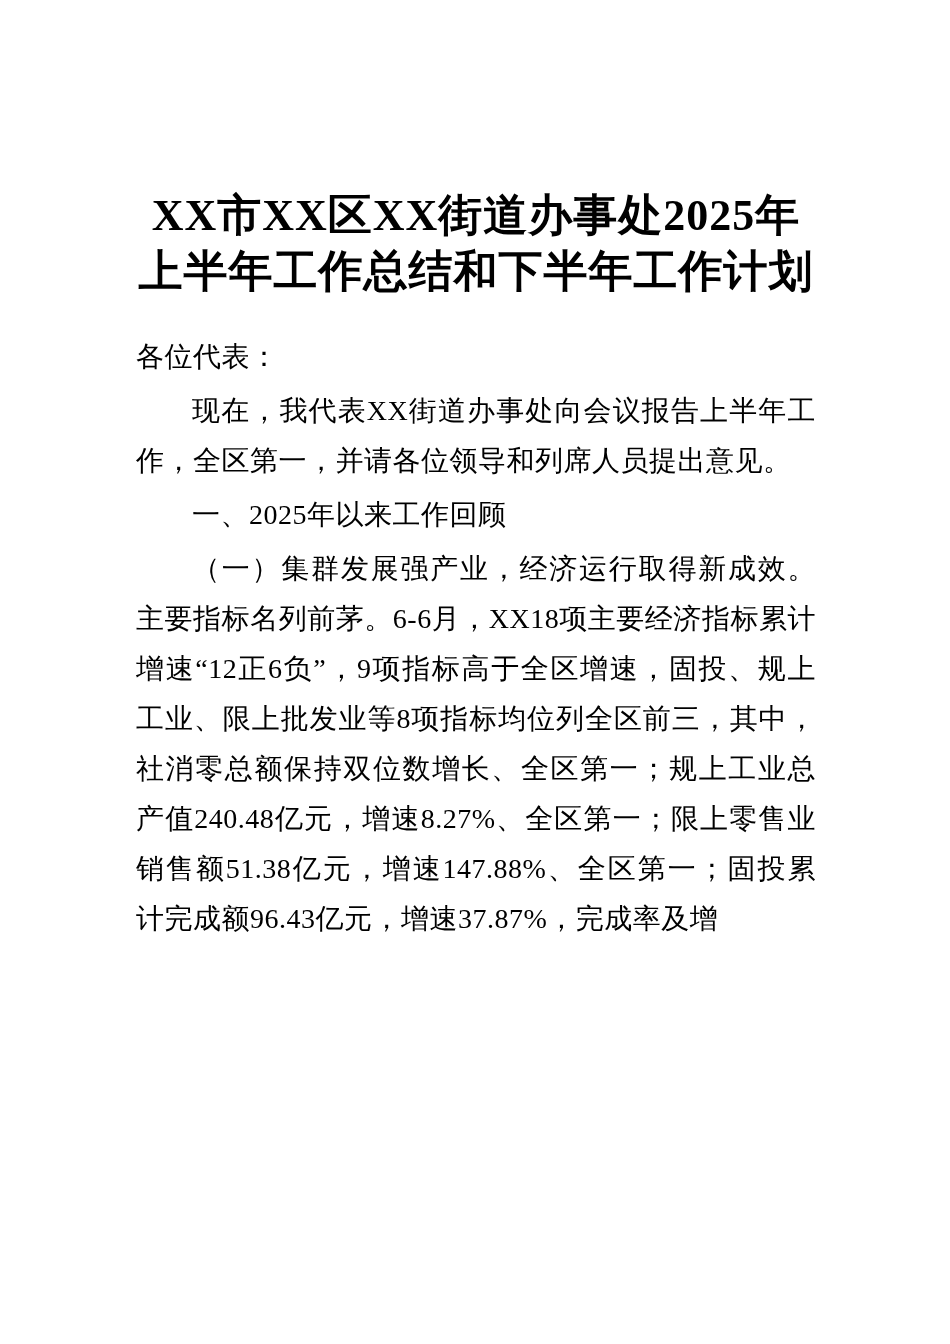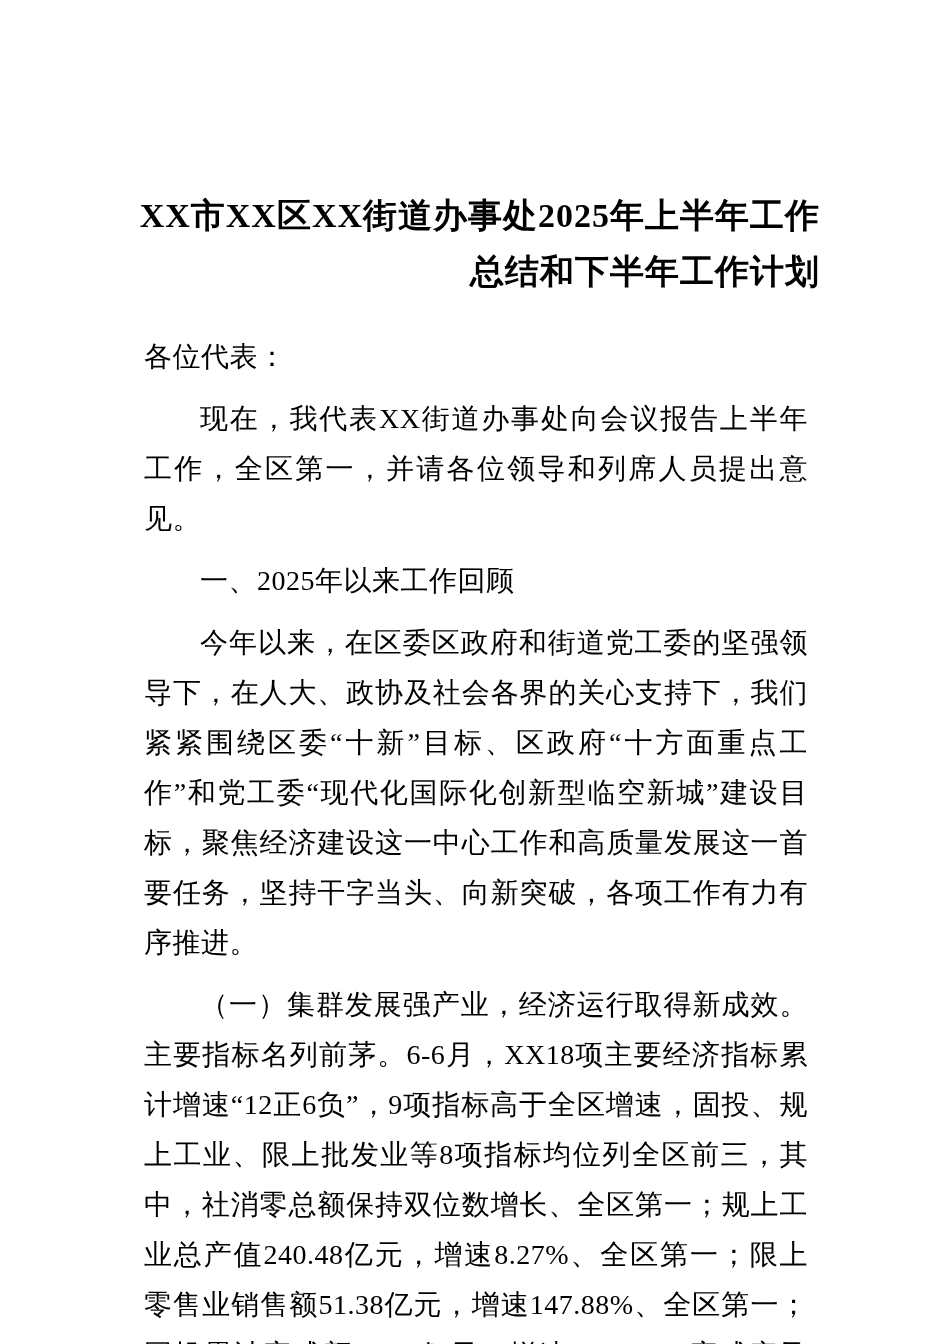--- a/index.html
+++ b/index.html
@@ -8,47 +8,46 @@
     position: relative;
     width: 950px;
     height: 1344px;
     background: #ffffff;
     padding: 188px 130px 0 132px;
     font-family: "Liberation Serif", "DejaVu Serif", serif;
     color: #000000;
     overflow: hidden;
   }
   .doc-title {
-    font-size: 34px;
+    font-size: 44px;
     font-weight: bold;
-    text-align: right;
+    text-align: center;
     line-height: 56px;
     margin: 0 0 32px 0;
     letter-spacing: 1px;
   }
   p.para {
     font-size: 28px;
     line-height: 50px;
     text-align: justify;
     text-indent: 2em;
-    margin: 12px;
+    margin: 4px;
     letter-spacing: 0.5px;
     word-break: break-all;
   }
   p.salutation { text-indent: 0; }
   p.heading { font-weight: normal; }
 </style>
 </head>
 <body>
 
 <div class="page">
   <h1 class="doc-title">XX市XX区XX街道办事处2025年上半年工作总结和下半年工作计划</h1>
 
   <p class="para salutation">各位代表：</p>
 
   <p class="para">现在，我代表XX街道办事处向会议报告上半年工作，全区第一，并请各位领导和列席人员提出意见。</p>
 
   <p class="para heading">一、2025年以来工作回顾</p>
 
-  <p class="para">今年以来，在区委区政府和街道党工委的坚强领导下，在人大、政协及社会各界的关心支持下，我们紧紧围绕区委“十新”目标、区政府“十方面重点工作”和党工委“现代化国际化创新型临空新城”建设目标，聚焦经济建设这一中心工作和高质量发展这一首要任务，坚持干字当头、向新突破，各项工作有力有序推进。</p>
 
   <p class="para">（一）集群发展强产业，经济运行取得新成效。主要指标名列前茅。6-6月，XX18项主要经济指标累计增速“12正6负”，9项指标高于全区增速，固投、规上工业、限上批发业等8项指标均位列全区前三，其中，社消零总额保持双位数增长、全区第一；规上工业总产值240.48亿元，增速8.27%、全区第一；限上零售业销售额51.38亿元，增速147.88%、全区第一；固投累计完成额96.43亿元，增速37.87%，完成率及增</p>
 </div>
 
 </body></html>

